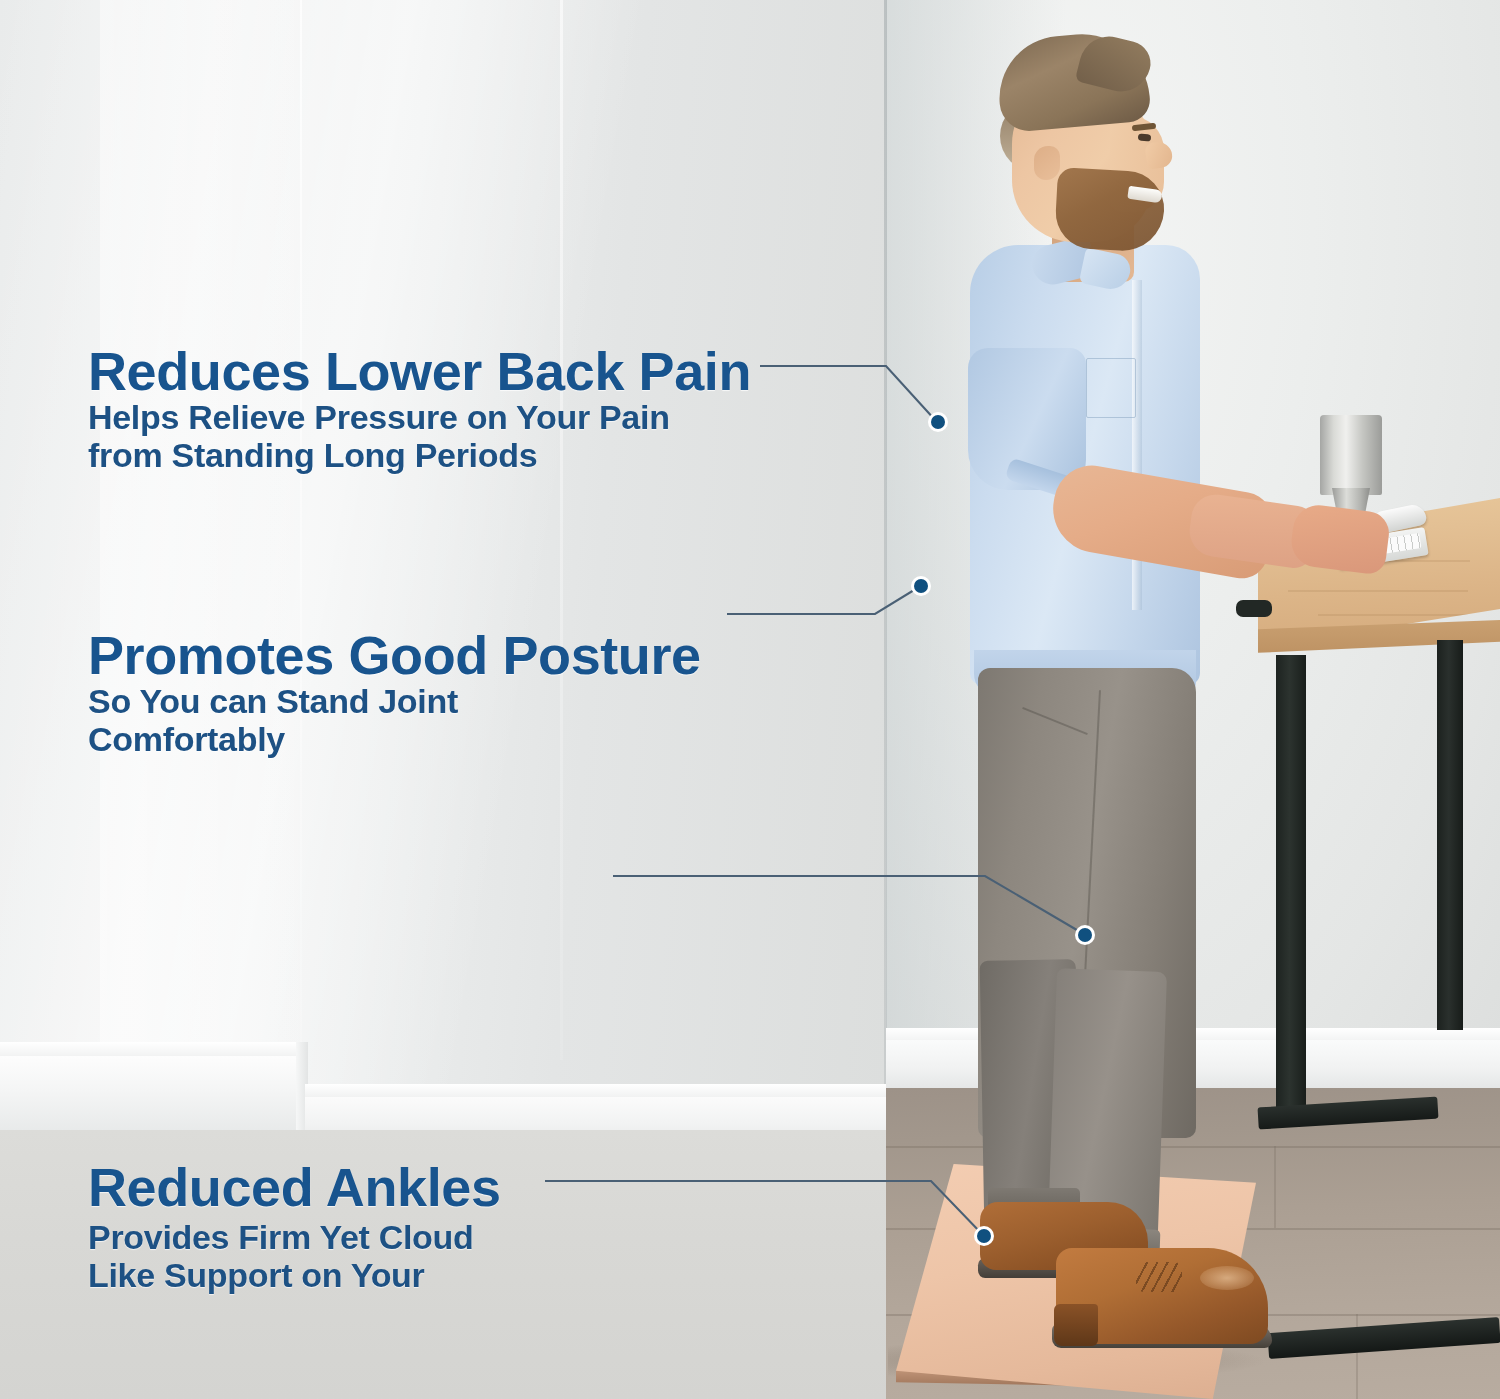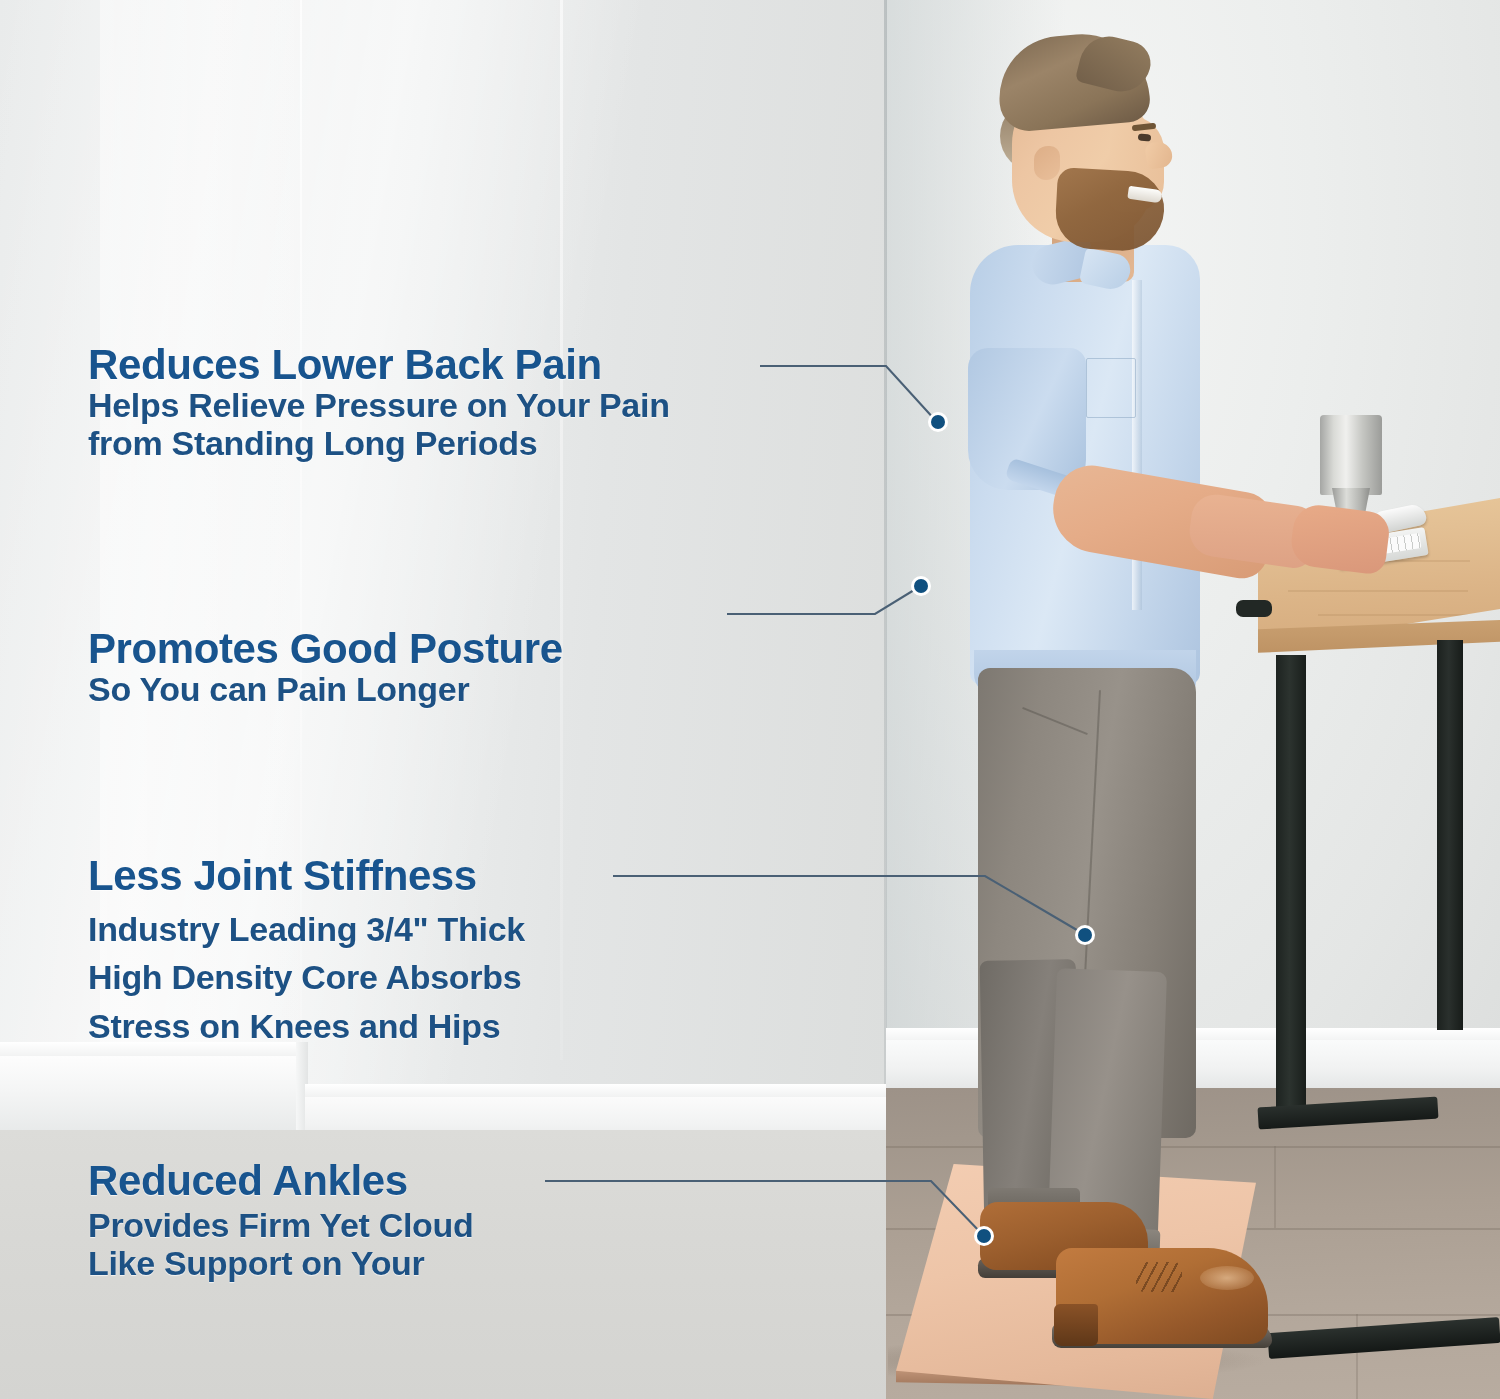--- a/index.html
+++ b/index.html
@@ -378,21 +378,21 @@
     position:absolute;left:60px;top:98px;
     font-size:70px;font-weight:700;letter-spacing:1px;color:#fbfcfc;
     font-family:"Liberation Sans", sans-serif;
     text-shadow:1px 2px 2px rgba(20,45,62,.35);
     white-space:nowrap;
   }
 
   
   .benefit{position:absolute;}
   .b-title{
-    font-size:42px;font-weight:700;color:#18548e;
+    font-size:54px;font-weight:700;color:#18548e;
     font-family:"Liberation Sans", sans-serif;
     letter-spacing:-0.4px;line-height:1.0;white-space:nowrap;
     text-shadow:0 1px 1px rgba(255,255,255,.75);
   }
   .b-line{
     font-size:34px;font-weight:700;color:#1d5184;
     font-family:"Liberation Sans", sans-serif;
     letter-spacing:-0.3px;white-space:nowrap;
     text-shadow:0 1px 1px rgba(255,255,255,.7);
   }
@@ -529,29 +529,24 @@
   </svg>
 
   <div class="benefit tight" style="left:88px;top:344px;">
     <div class="b-title">Reduces Lower Back Pain</div>
     <div class="b-line">Helps Relieve Pressure on Your Pain</div>
     <div class="b-line">from Standing Long Periods</div>
   </div>
 
   <div class="benefit tight" style="left:88px;top:588px;margin-top:40px;">
     <div class="b-title">Promotes Good Posture</div>
-    <div class="b-line">So You can Pain Longer</div>
+    <div class="b-line">So You can Stand Joint</div>
+    <div class="b-line">Comfortably</div>
   </div>
 
-  <div class="benefit loose" style="left:88px;top:855px;">
-    <div class="b-title" style="margin-bottom:8px;">Less Joint Stiffness</div>
-    <div class="b-line">Industry Leading 3/4" Thick</div>
-    <div class="b-line">High Density Core Absorbs</div>
-    <div class="b-line">Stress on Knees and Hips</div>
-  </div>
 
   <div class="benefit tight" style="left:88px;top:1160px;">
     <div class="b-title" style="margin-bottom:4px;">Reduced Ankles</div>
     <div class="b-line">Provides Firm Yet Cloud</div>
     <div class="b-line">Like Support on Your</div>
   </div>
 
 </div>
 
 </body></html>

